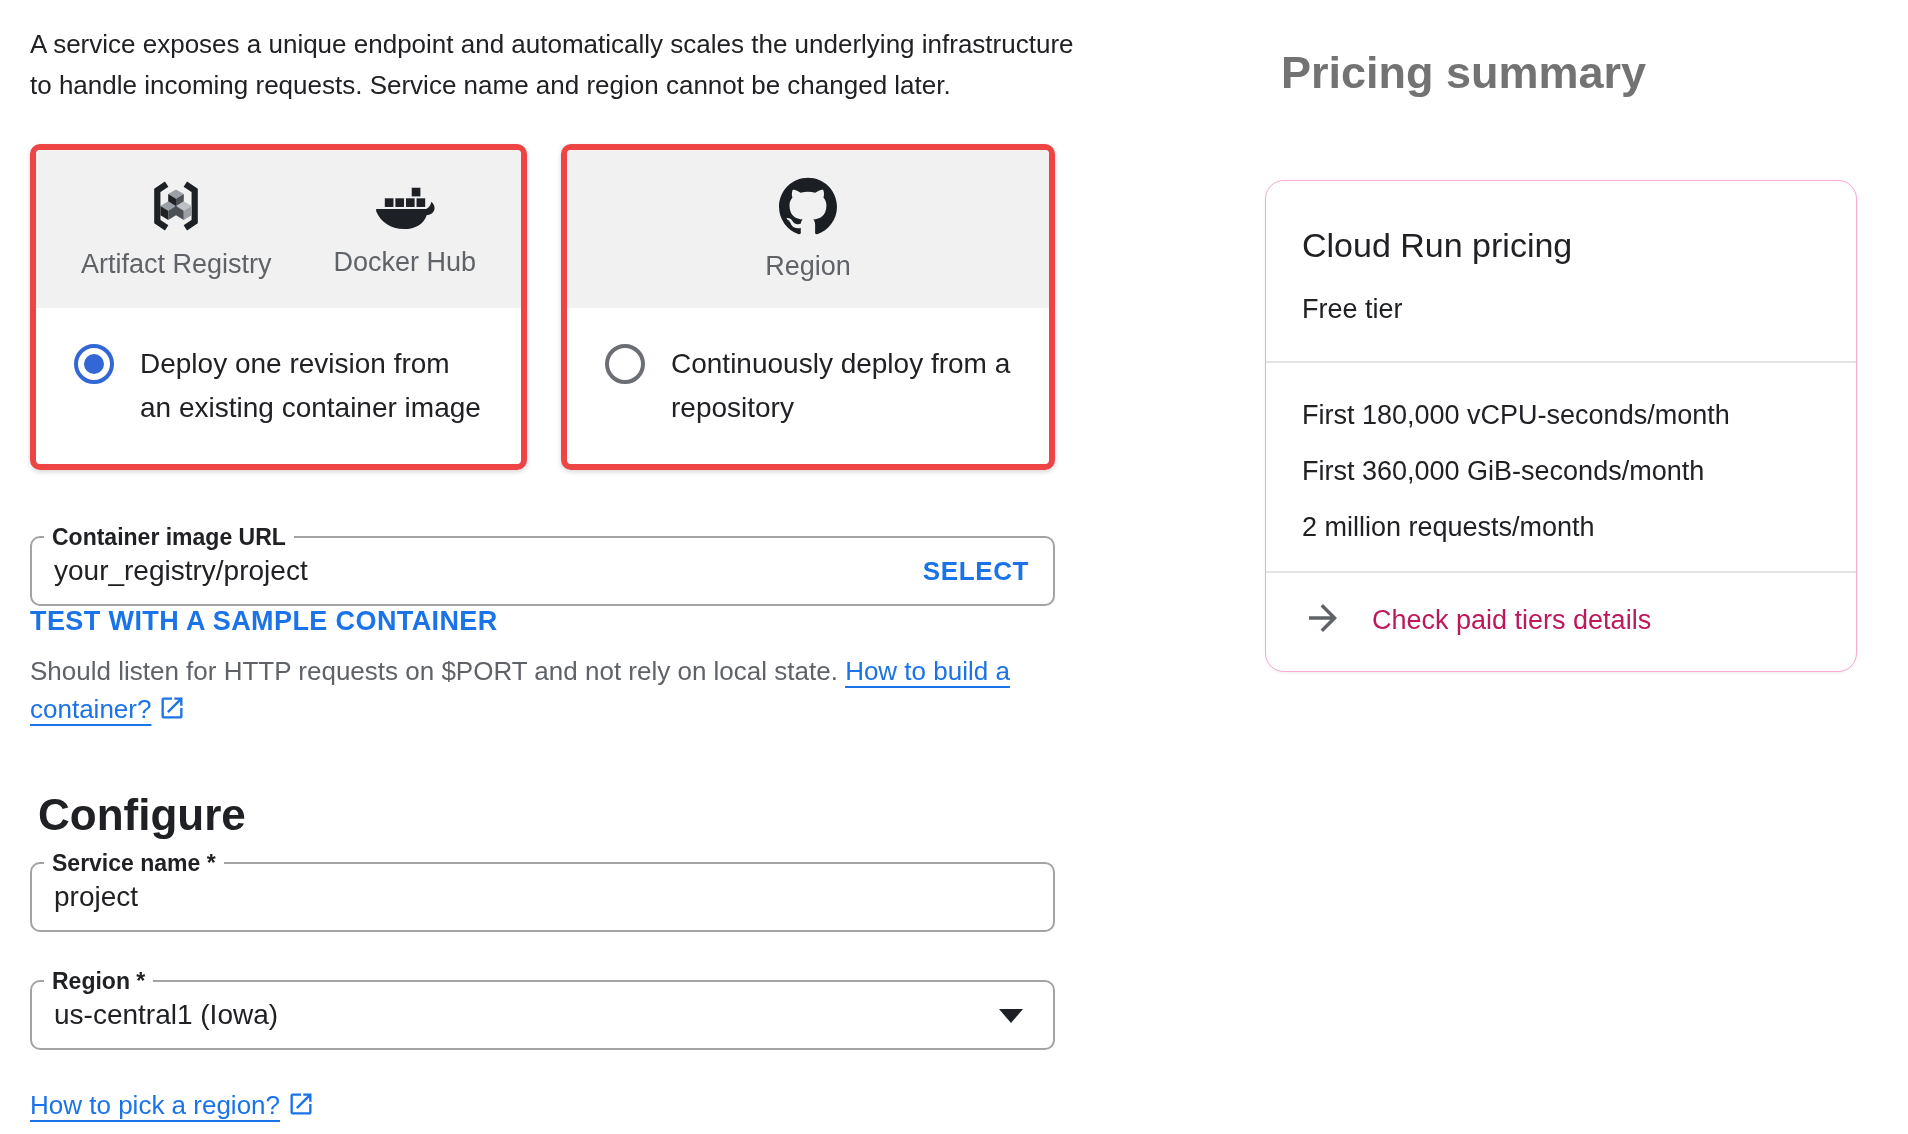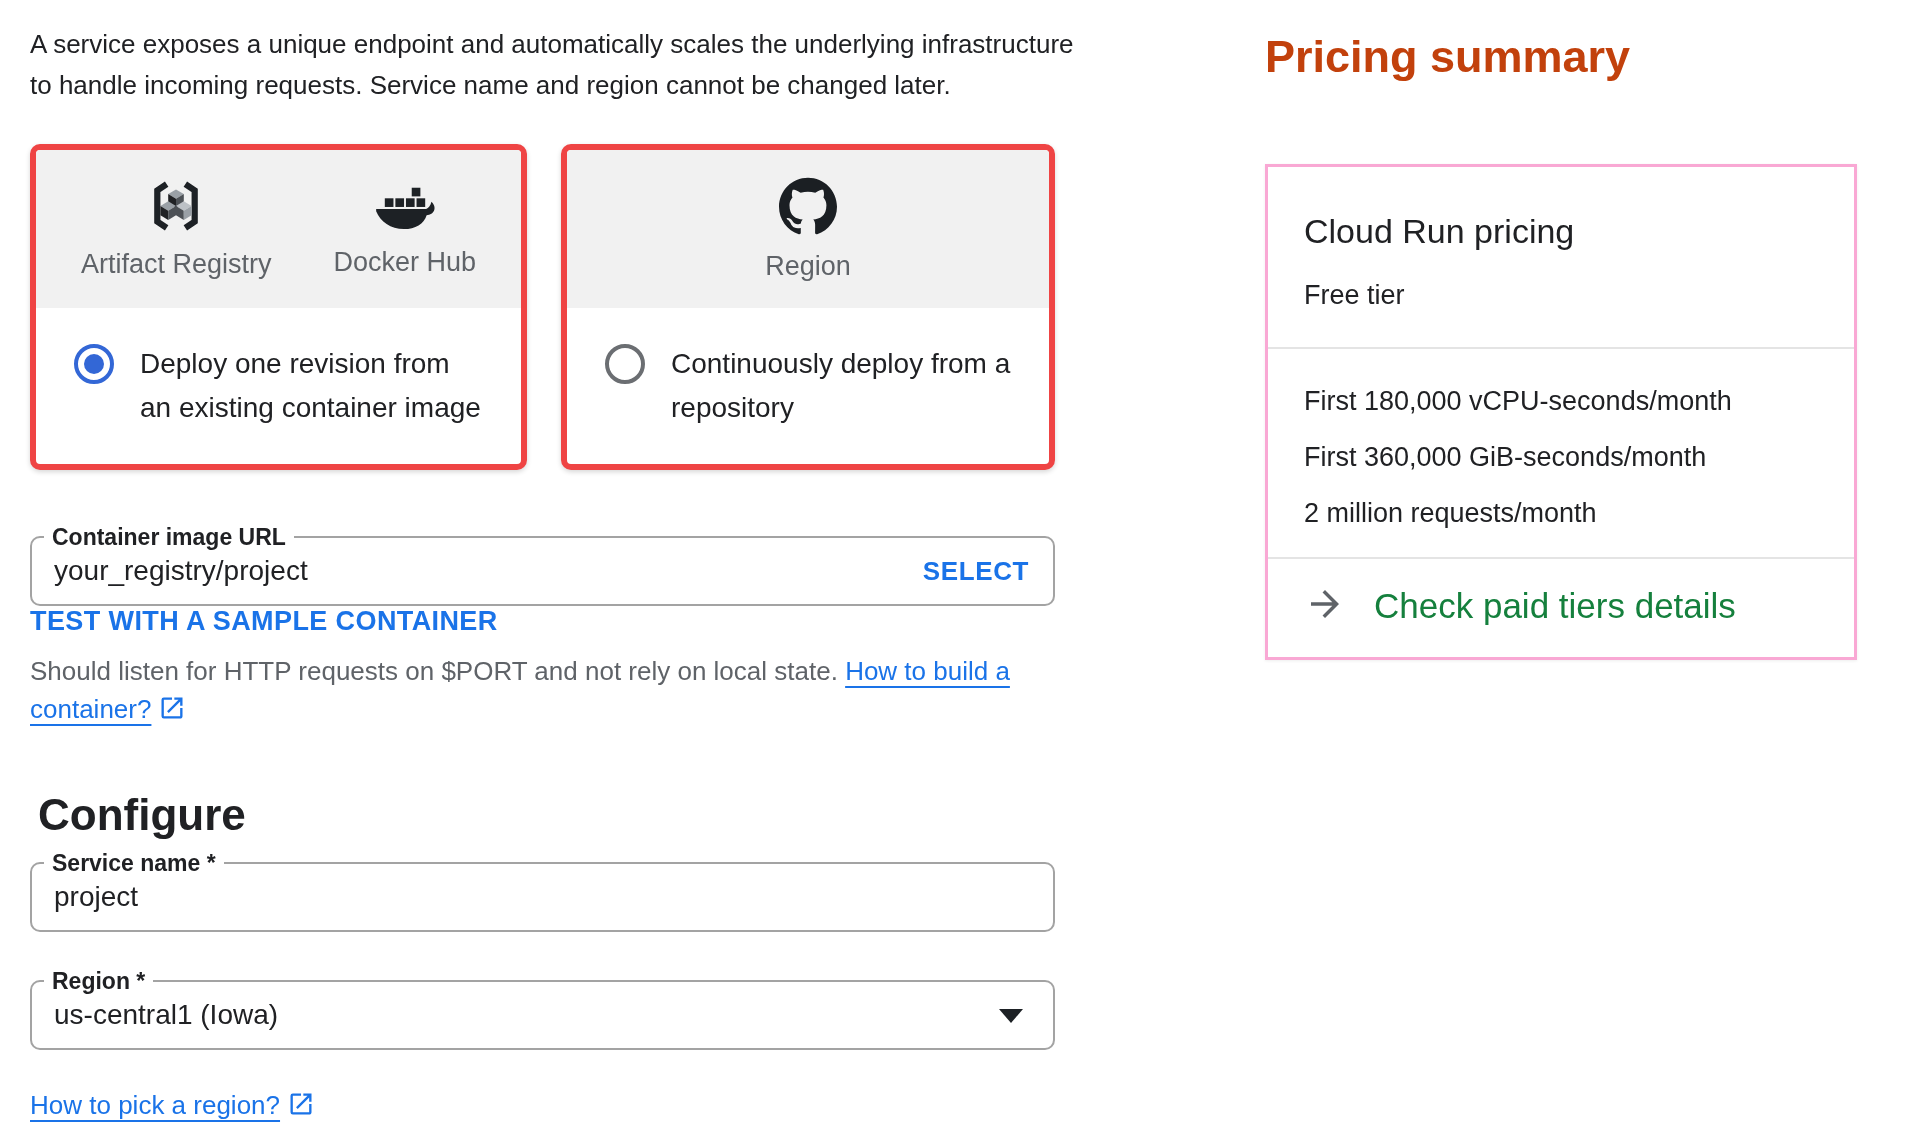--- a/index.html
+++ b/index.html
@@ -79,34 +79,34 @@
   .configure-heading { margin:60px 8px 0; font-size:44px; line-height:46px; font-weight:700; color:#202124; }
 
   .region-link {
     display:inline-block; margin-top:40px; cursor:pointer;
     font-size:26px; color:#1a73e8; text-decoration:underline;
     text-decoration-thickness:2px; text-underline-offset:6px;
   }
 
   
   .right-col { position:absolute; left:1265px; top:30px; width:592px; }
-  .pricing-heading { margin:0; font-size:45px; line-height:54px; font-weight:700; color:#c2410c; }
+  .pricing-heading { margin:16px; font-size:45px; line-height:54px; font-weight:700; color:#737373; }
   .pricing-card {
-    margin-top:80px; background:#fff; border:3px solid #f9a8d4; border-radius:0;
+    margin-top:80px; background:#fff; border:1px solid #f9a8d4; border-radius:19px;
     box-shadow:0 1px 3px rgba(0,0,0,.07);
   }
   .pc-sec1 { padding:44px 36px 36px; }
   .pc-title { margin:0; font-size:34px; line-height:40px; font-weight:400; color:#202124; }
   .pc-tier  { margin:28px 0 0; font-size:27px; line-height:32px; color:#202124; }
   .pc-divider { border:none; border-top:2px solid #e4e4e4; margin:0; }
   .pc-sec2 { padding:36px 36px 28px; }
   .pc-item { margin:0 0 24px; font-size:27px; line-height:32px; color:#202124; }
   .pc-item:last-child { margin-bottom:0; }
   .pc-sec3 { padding:24px 36px 28px; display:flex; align-items:center; gap:28px; cursor:pointer; }
-  .pc-paid-label { font-size:35px; color:#15803d; }
+  .pc-paid-label { font-size:27px; color:#be185d; }
 </style>
 </head>
 <body>
 
 <div class="page">
 
   <div class="left-col">
 
     <p class="intro">A service exposes a unique endpoint and automatically scales the underlying infrastructure to handle incoming requests. Service name and region cannot be changed later.</p>
 

